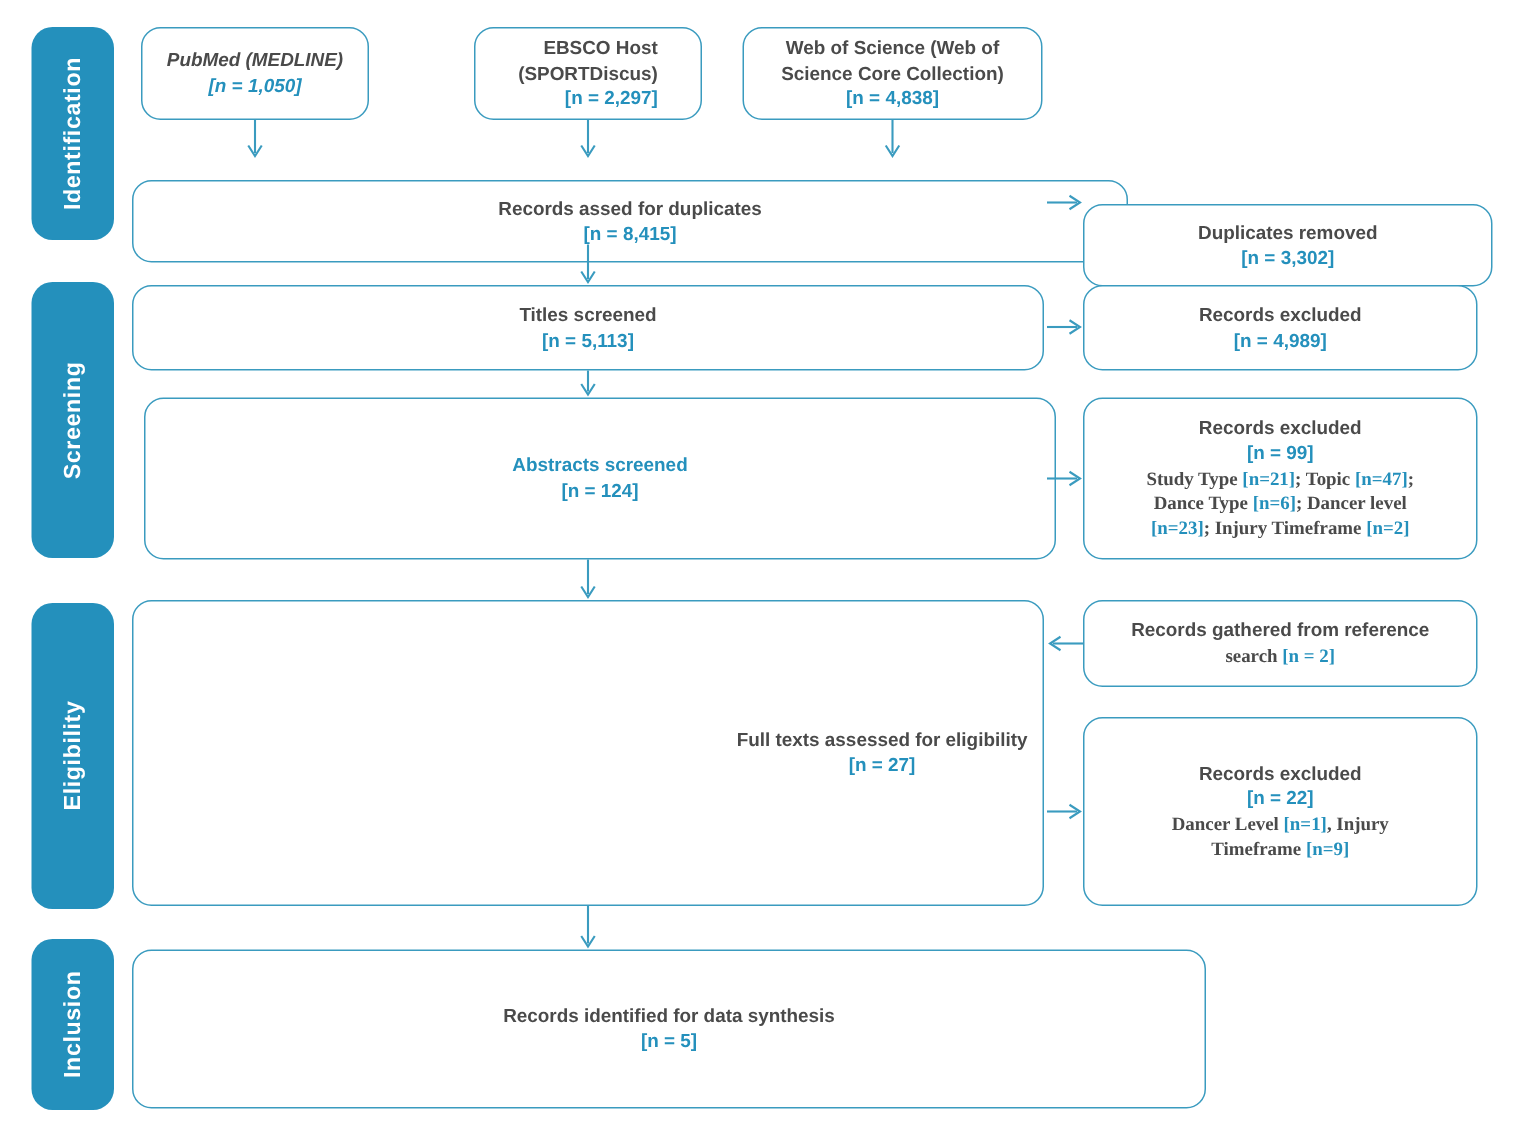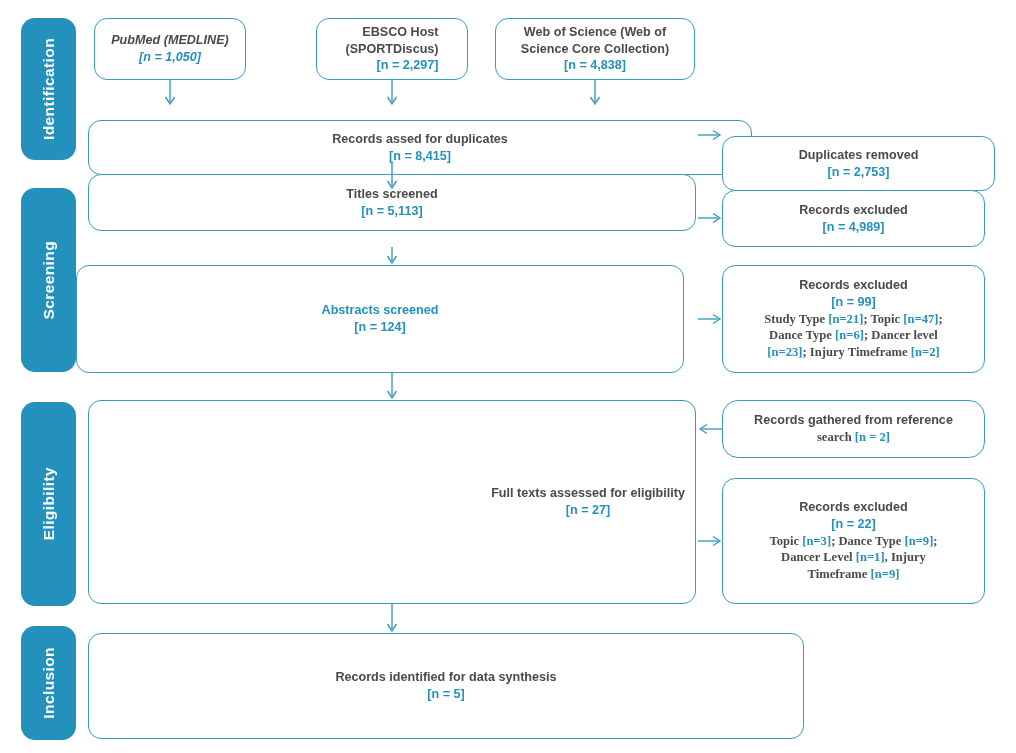--- a/index.html
+++ b/index.html
@@ -132,28 +132,28 @@
     </svg>
   </div>
 
   <div class="box" style="left:88px; top:120px; width:664px; height:55px;">
     <div class="box-inner">
       <span class="line dark">Records assed for duplicates</span>
       <span class="line blue">[n = 8,415]</span>
     </div>
   </div>
 
-  <div class="box" style="left:88px; top:174px; width:608px; height:57px;">
+  <div class="box" style="left:88px; top:190px; width:608px; height:57px;">
     <div class="box-inner">
       <span class="line dark">Titles screened</span>
       <span class="line blue">[n = 5,113]</span>
     </div>
   </div>
 
-  <div class="box" style="left:76px; top:265px; width:608px; height:108px;">
+  <div class="box" style="left:96px; top:265px; width:608px; height:108px;">
     <div class="box-inner">
       <span class="line blue">Abstracts screened</span>
       <span class="line blue">[n = 124]</span>
     </div>
   </div>
 
   <div class="box" style="left:88px; top:400px; width:608px; height:204px;justify-content:flex-end;">
     <div class="box-inner">
       <span class="line dark">Full texts assessed for eligibility</span>
       <span class="line blue">[n = 27]</span>
@@ -188,21 +188,21 @@
   <div class="conn" style="left:385px; top:604px; width:14px; height:31px;">
     <svg width="14" height="31">
       <line x1="7" y1="0" x2="7" y2="25" stroke="#3a9bbf" stroke-width="1.4"></line>
       <polyline points="2.5,20 7,27 11.5,20" fill="none" stroke="#3a9bbf" stroke-width="1.4"></polyline>
     </svg>
   </div>
 
   <div class="box" style="left:722px; top:108px; width:273px; height:55px;margin-top:28px;">
     <div class="box-inner">
       <span class="line dark">Duplicates removed</span>
-      <span class="line blue">[n = 2,753]</span>
+      <span class="line blue">[n = 3,302]</span>
     </div>
   </div>
   <div class="conn" style="left:698px; top:128px; width:24px; height:14px;">
     <svg width="24" height="14">
       <line x1="0" y1="7" x2="20" y2="7" stroke="#3a9bbf" stroke-width="1.4"></line>
       <polyline points="15,2.5 22,7 15,11.5" fill="none" stroke="#3a9bbf" stroke-width="1.4"></polyline>
     </svg>
   </div>
 
   <div class="box" style="left:722px; top:190px; width:263px; height:57px;">
@@ -227,38 +227,37 @@
       <span class="wrapline"><span class="blue">[n=23]</span><span class="dark">; Injury Timeframe </span><span class="blue">[n=2]</span></span>
     </div>
   </div>
   <div class="conn" style="left:698px; top:312px; width:24px; height:14px;">
     <svg width="24" height="14">
       <line x1="0" y1="7" x2="20" y2="7" stroke="#3a9bbf" stroke-width="1.4"></line>
       <polyline points="15,2.5 22,7 15,11.5" fill="none" stroke="#3a9bbf" stroke-width="1.4"></polyline>
     </svg>
   </div>
 
-  <div class="box" style="left:722px; top:400px; width:263px; height:58px;border-radius:16px;">
+  <div class="box" style="left:722px; top:400px; width:263px; height:58px;">
     <div class="box-inner">
       <span class="line dark">Records gathered from reference</span>
       <span class="wrapline"><span class="dark">search </span><span class="blue">[n = 2]</span></span>
     </div>
   </div>
   <div class="conn" style="left:698px; top:422px; width:24px; height:14px;">
     <svg width="24" height="14">
       <line x1="4" y1="7" x2="24" y2="7" stroke="#3a9bbf" stroke-width="1.4"></line>
       <polyline points="9,2.5 2,7 9,11.5" fill="none" stroke="#3a9bbf" stroke-width="1.4"></polyline>
     </svg>
   </div>
 
   <div class="box" style="left:722px; top:478px; width:263px; height:126px;">
     <div class="box-inner">
       <span class="line dark">Records excluded</span>
       <span class="line blue">[n = 22]</span>
-      <span class="wrapline"><span class="dark">Topic </span><span class="blue">[n=3]</span><span class="dark">; Dance Type </span><span class="blue">[n=9]</span><span class="dark">;</span></span>
       <span class="wrapline"><span class="dark">Dancer Level </span><span class="blue">[n=1]</span><span class="dark">, Injury</span></span>
       <span class="wrapline"><span class="dark">Timeframe </span><span class="blue">[n=9]</span></span>
     </div>
   </div>
   <div class="conn" style="left:698px; top:534px; width:24px; height:14px;">
     <svg width="24" height="14">
       <line x1="0" y1="7" x2="20" y2="7" stroke="#3a9bbf" stroke-width="1.4"></line>
       <polyline points="15,2.5 22,7 15,11.5" fill="none" stroke="#3a9bbf" stroke-width="1.4"></polyline>
     </svg>
   </div>

